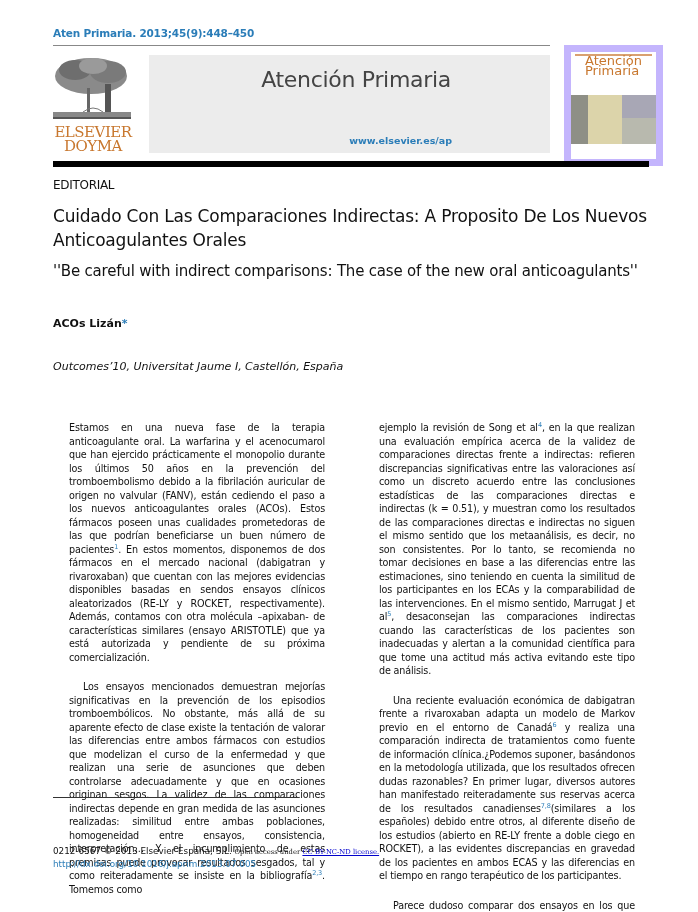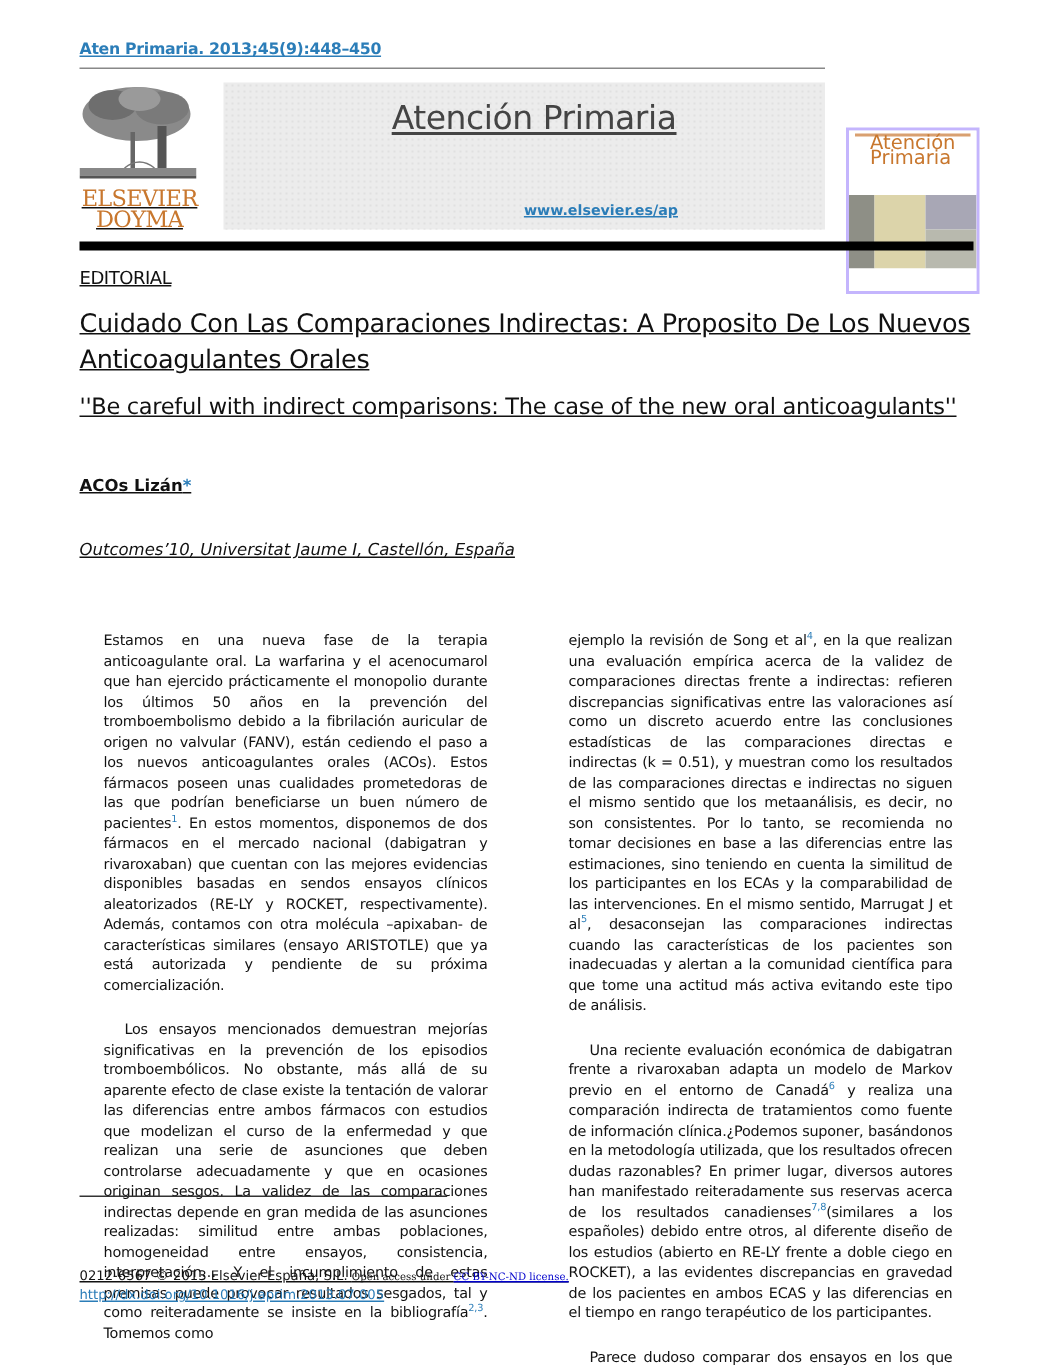--- a/index.html
+++ b/index.html
@@ -1,35 +1,35 @@
 <!DOCTYPE html>
 <html><head>
 <meta charset="utf-8">
 <style>
   html, body { margin: 0; padding: 0; background: #ffffff; }
   body { width: 698px; height: 912px; position: relative; overflow: hidden;
          font-family: "DejaVu Sans", sans-serif; color: #111; }
-  .abs { position: absolute; text-decoration: underline; }
+  .abs { position: absolute; }
 
   
   #citation { left: 53px; top: 27px; font-size: 10.5px; font-weight: bold; color: #2b7db8; letter-spacing: -0.2px; }
   #rule-top2 { left: 53px; top: 45px; width: 497px; height: 1px; background: #888; }
 
   #logo { left: 53px; top: 56px; width: 80px; height: 98px; }
   #logo .tree { width: 78px; height: 65px; }
   #logo .wordmark { font-family: "DejaVu Serif", serif; color: #c8772e; text-align: center; font-size: 15px; line-height: 14px; letter-spacing: -0.5px; }
 
   #banner { left: 149px; top: 55px; width: 401px; height: 98px;
             background-color: #ececec;
             background-image: radial-gradient(#e0e0e0 0.6px, transparent 0.7px);
             background-size: 4px 4px; }
   #journal-title { right: 99px; top: 12px; font-size: 22px; color: #444; font-family: "DejaVu Sans", sans-serif; font-weight: normal; letter-spacing: -0.3px; }
   #journal-url { right: 98px; top: 80px; font-size: 9.5px; font-weight: bold; color: #2b7db8; }
 
-  #cover { left: 564px; top: 45px; width: 85px; height: 107px; border: 2px solid #c4b5fd; background: #fff; overflow: hidden; margin-top: 40px; }
+  #cover { left: 564px; top: 45px; width: 85px; height: 107px; border: 7px solid #c4b5fd; background: #fff; overflow: hidden; }
   #cover .c-top { position: absolute; left: 0; top: 0; width: 100%; height: 42px; background: #fff; }
   #cover .c-strip { position: absolute; left: 4px; top: 2px; width: 77px; height: 2px; background: #d9a070; }
   #cover .c-title { position: absolute; left: 14px; top: 4px; font-size: 10px; line-height: 10px; color: #555; }
   #cover .c-title .big { color: #c8772e; font-size: 13px; }
   #cover .c-col1 { position: absolute; left: 0; top: 43px; width: 17px; height: 49px; background: #8e8f86; }
   #cover .c-col2 { position: absolute; left: 17px; top: 43px; width: 34px; height: 49px; background: #dcd4aa; }
   #cover .c-col3 { position: absolute; left: 51px; top: 43px; width: 34px; height: 23px; background: #a8a7b5; }
   #cover .c-col4 { position: absolute; left: 51px; top: 66px; width: 34px; height: 26px; background: #b8b9ae; }
   #cover .c-bottom { position: absolute; left: 0; top: 92px; width: 100%; height: 15px; background: #fff; }
 

